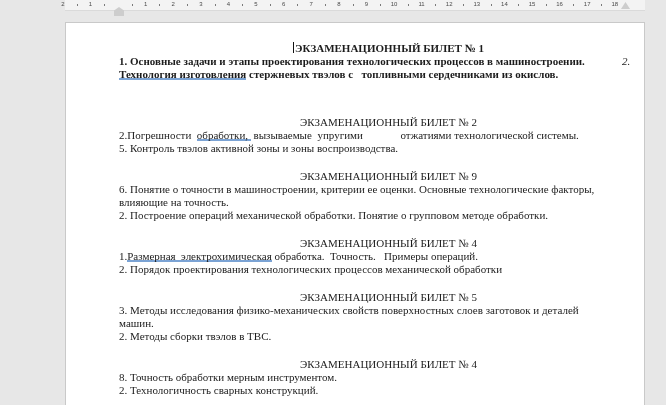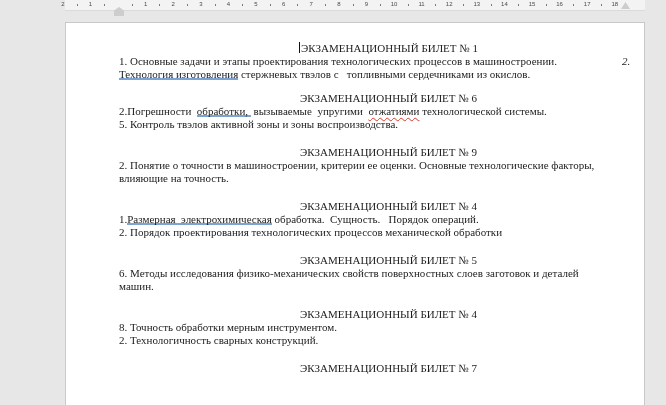--- a/index.html
+++ b/index.html
@@ -31,32 +31,32 @@
   }
   
   .page{
     position:absolute;left:65px;top:22px;width:580px;height:420px;
     background:#fff;border:1px solid #c9c9c9;box-sizing:border-box;
     padding:19px 20px 0 53px;
     color:#1c1c1c;
   }
   .content{font-size:11px;line-height:13px;}
   .ticket{margin:0 0 15px 0;}
-  .ticket:first-child{margin-bottom:11px;}
+  .ticket:first-child{margin-bottom:35px;font-weight:bold;}
   .t-title{text-align:center;text-indent:34px;white-space:pre-wrap;}
   .t-line{white-space:pre-wrap;}
   .u-blue{
     background:linear-gradient(#7ba3d4,#7ba3d4) left bottom/100% 2px no-repeat;
   }
   .u-red{
-    text-decoration:underline;
     text-decoration-style:wavy;
     text-decoration-color:#d93a2e;
     text-decoration-thickness:1px;
     text-underline-offset:2px;
+    margin-left:32px;
   }
   .caret{
     display:inline-block;width:1px;height:11px;background:#111;
     vertical-align:-1px;margin-right:1px;
   }
   .side-note{
     position:absolute;left:556px;top:32px;
     font-size:11px;font-style:italic;
   }
 </style>
@@ -110,38 +110,40 @@
 
 <div class="page">
   <div class="side-note">2.</div>
   <div class="content">
       <div class="ticket">
         <div class="t-title"><span class="caret"></span>ЭКЗАМЕНАЦИОННЫЙ БИЛЕТ № 1</div>
         <div class="t-line"><span>1. Основные задачи и этапы проектирования технологических процессов в машиностроении.</span></div>
         <div class="t-line"><span class="u-blue">Технология изготовления</span><span> стержневых твэлов с   топливными сердечниками из окислов.</span></div>
       </div>
       <div class="ticket">
-        <div class="t-title">ЭКЗАМЕНАЦИОННЫЙ БИЛЕТ № 6</div>
+        <div class="t-title">ЭКЗАМЕНАЦИОННЫЙ БИЛЕТ № 2</div>
         <div class="t-line"><span>2.Погрешности  </span><span class="u-blue">обработки, </span><span> вызываемые  упругими  </span><span class="u-red">отжатиями</span><span> технологической системы.</span></div>
         <div class="t-line"><span>5. Контроль твэлов активной зоны и зоны воспроизводства.</span></div>
       </div>
       <div class="ticket">
         <div class="t-title">ЭКЗАМЕНАЦИОННЫЙ БИЛЕТ № 9</div>
-        <div class="t-line"><span>2. Понятие о точности в машиностроении, критерии ее оценки. Основные технологические факторы,</span></div>
+        <div class="t-line"><span>6. Понятие о точности в машиностроении, критерии ее оценки. Основные технологические факторы,</span></div>
         <div class="t-line"><span>влияющие на точность.</span></div>
+        <div class="t-line"><span>2. Построение операций механической обработки. Понятие о групповом методе обработки.</span></div>
       </div>
       <div class="ticket">
         <div class="t-title">ЭКЗАМЕНАЦИОННЫЙ БИЛЕТ № 4</div>
-        <div class="t-line"><span>1.</span><span class="u-blue">Размерная  электрохимическая</span><span> обработка.  Сущность.   Порядок операций.</span></div>
+        <div class="t-line"><span>1.</span><span class="u-blue">Размерная  электрохимическая</span><span> обработка.  Точность.   Примеры операций.</span></div>
         <div class="t-line"><span>2. Порядок проектирования технологических процессов механической обработки</span></div>
       </div>
       <div class="ticket">
         <div class="t-title">ЭКЗАМЕНАЦИОННЫЙ БИЛЕТ № 5</div>
-        <div class="t-line"><span>6. Методы исследования физико-механических свойств поверхностных слоев заготовок и деталей</span></div>
+        <div class="t-line"><span>3. Методы исследования физико-механических свойств поверхностных слоев заготовок и деталей</span></div>
         <div class="t-line"><span>машин.</span></div>
+        <div class="t-line"><span>2. Методы сборки твэлов в ТВС.</span></div>
       </div>
       <div class="ticket">
         <div class="t-title">ЭКЗАМЕНАЦИОННЫЙ БИЛЕТ № 4</div>
         <div class="t-line"><span>8. Точность обработки мерным инструментом.</span></div>
         <div class="t-line"><span>2. Технологичность сварных конструкций.</span></div>
       </div>
       <div class="ticket">
         <div class="t-title">ЭКЗАМЕНАЦИОННЫЙ БИЛЕТ № 7</div>
       </div>
     </div>

